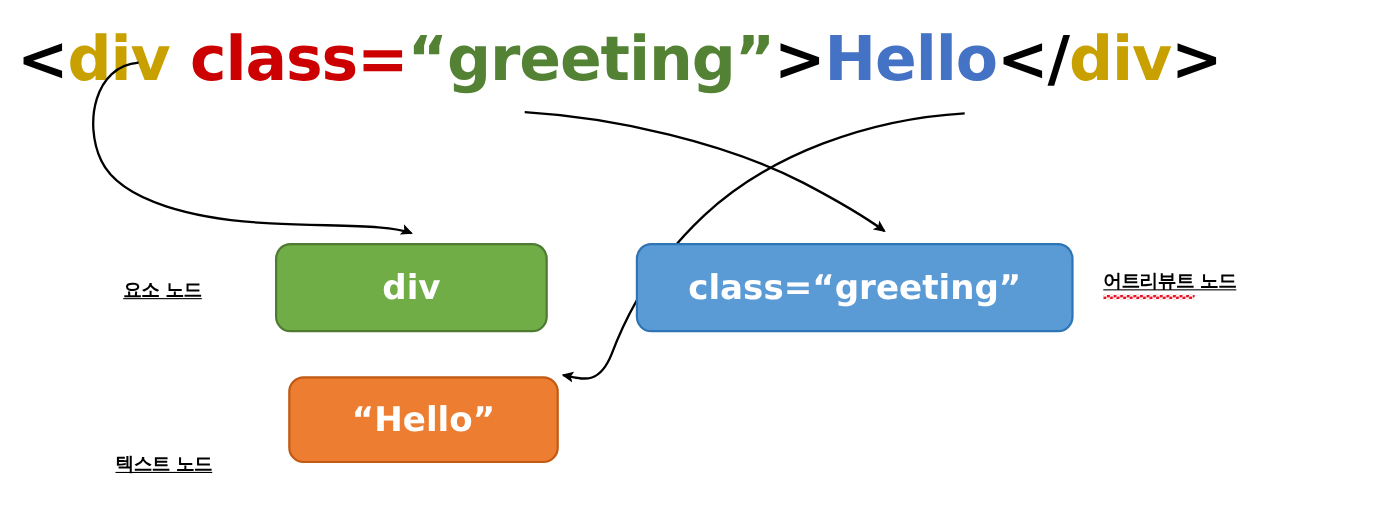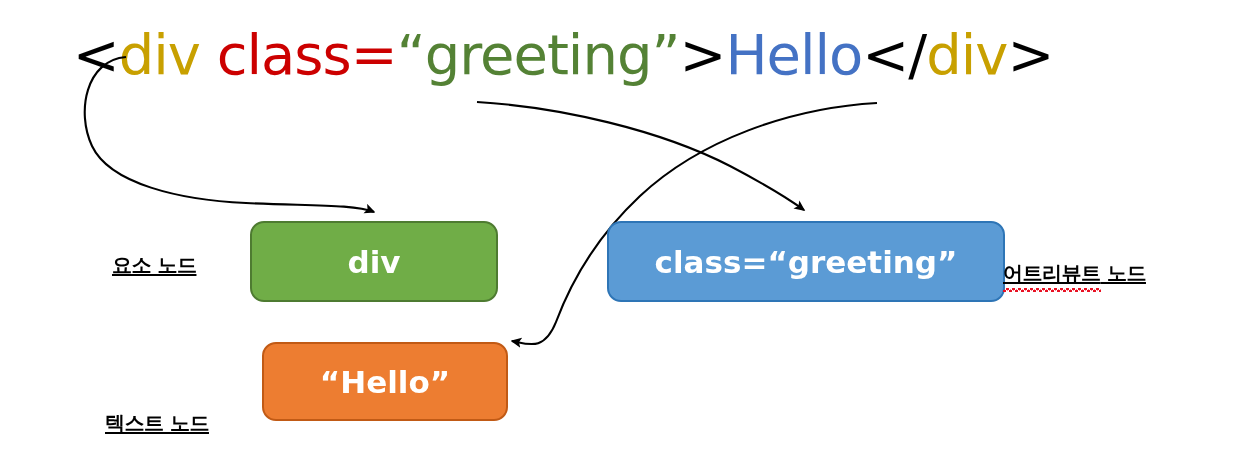--- a/index.html
+++ b/index.html
@@ -20,21 +20,21 @@
 
   
   #code-line {
     position: absolute;
     left: 0;
     top: 26px;
     width: 1126px;
     text-align: center;
     white-space: nowrap;
     font-family: "DejaVu Sans", sans-serif;
-    font-weight: normal;
+    font-weight: bold;
     font-size: 56px;
     letter-spacing: -1px;
     line-height: 1.05;
   }
   #code-line span { display: inline; }
   .tok-black  { color: #000000; }
   .tok-gold   { color: #C8A000; }
   .tok-red    { color: #CC0000; }
   .tok-green  { color: #548235; }
   .tok-blue   { color: #4472C4; }
@@ -64,49 +64,49 @@
     white-space: nowrap;
   }
   #box-element {
     left: 250px;  top: 221px;
     width: 248px; height: 81px;
     background: #70AD47;
     border: 2px solid #4E7B31;
     font-size: 31px;
   }
   #box-attribute {
-    left: 607px;  top: 221px;
+    left: 578px;  top: 221px;
     width: 398px; height: 81px;
     background: #5B9BD5;
     border: 2px solid #2E75B6;
     font-size: 31px;
   }
   #box-text {
     left: 250px;  top: 342px;
     width: 246px; height: 79px;
     background: #ED7D31;
     border: 2px solid #C15A15;
     font-size: 31px;
     margin-left: 12px;
   }
 
   
   .caption {
     position: absolute;
     font-family: "DejaVu Sans", sans-serif;
     font-weight: bold;
-    font-size: 20px;
+    font-size: 17px;
     color: #000000;
     white-space: nowrap;
     letter-spacing: -0.5px;
   }
   .caption .u { text-decoration: underline; text-underline-offset: 2px; }
   #caption-element   { left: 112px; top: 252px; }
   #caption-text      { left: 105px; top: 373px; margin-top: 37px; }
-  #caption-attribute { left: 1003px; top: 260px; }
+  #caption-attribute { left: 1003px; top: 244px; }
 
   
   .squiggle {
     position: relative;
     display: inline-block;
   }
   .squiggle::after {
     content: "";
     position: absolute;
     left: 0;

